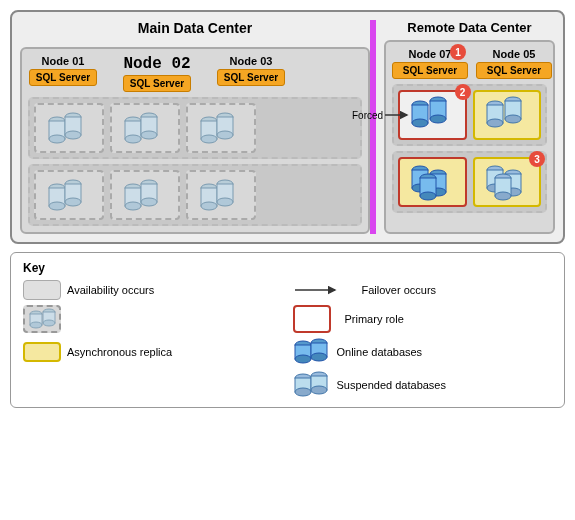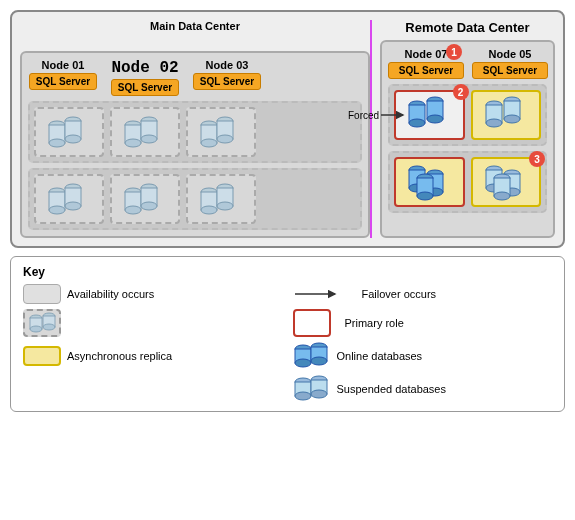--- a/index.html
+++ b/index.html
@@ -20,25 +20,25 @@
     }
   </style>
 </head>
 <body>
 
 <div class="main-container">
 
   <div style="display:flex; border:2px solid #888; border-radius:8px; background:#eeeeee; padding:8px; gap:0; position:relative;">
 
     <div style="display:flex; flex-direction:column; flex:1;">
-      <div style="text-align:center; font-weight:bold; font-size:11px; margin-bottom:19px;">Main Data Center</div>
+      <div style="text-align:center; font-weight:bold; font-size:14px; margin-bottom:11px;">Main Data Center</div>
 
       <div style="border:2px solid #aaa; border-radius:6px; background:#d9d9d9; padding:6px; flex:1; display:flex; flex-direction:column; gap:5px;">
 
-        <div style="display:flex; gap:12px;">
+        <div style="display:flex; gap:24px;">
 
           <div style="display:flex;flex-direction:column;align-items:center;gap:2px;width:70px;">
             <span style="font-size:11px;font-weight:bold;">Node 01</span>
             <div style="background:#f5a623;border:1px solid #c87d00;border-radius:3px;padding:2px 4px;font-size:10px;font-weight:bold;text-align:center;width:68px;">SQL Server</div>
           </div>
 
           <div style="display:flex;flex-direction:column;align-items:center;gap:2px;width:70px;">
             <span style="font-size:16px;font-weight:bold;font-family:Liberation Mono, monospace;">Node 02</span>
             <div style="background:#f5a623;border:1px solid #c87d00;border-radius:3px;padding:2px 4px;font-size:10px;font-weight:bold;text-align:center;width:68px;">SQL Server</div>
           </div>
@@ -137,21 +137,21 @@
                 <rect x="2" y="6" width="16" height="18" fill="#ccdde8" stroke="#7a9ab0" stroke-width="1"></rect>
                 <ellipse cx="10" cy="24" rx="8" ry="4" fill="#b0c8d8" stroke="#7a9ab0" stroke-width="1"></ellipse>
               </g>
             </svg>
           </div>
         </div>
 
       </div>
     </div>
 
-    <div style="display:flex; flex-direction:column; width:185px; border-left:2px solid #d946ef; padding-left:8px;">
+    <div style="display:flex; flex-direction:column; width:185px; border-left:6px solid #d946ef; padding-left:8px;">
       <div style="text-align:center; font-weight:bold; font-size:13px; margin-bottom:5px;">Remote Data Center</div>
 
       <div style="border:2px solid #aaa; border-radius:6px; background:#d9d9d9; padding:6px; flex:1; display:flex; flex-direction:column; gap:5px;">
 
         <div style="display:flex; gap:8px;">
 
           <div style="display:flex;flex-direction:column;align-items:center;gap:2px;width:78px;position:relative;">
             <div style="position:absolute;top:-4px;right:2px;background:#e74c3c;color:white;border-radius:50%;width:16px;height:16px;font-size:10px;font-weight:bold;display:flex;align-items:center;justify-content:center;z-index:2;">1</div>
             <span style="font-size:11px;font-weight:bold;">Node 07</span>
             <div style="background:#f5a623;border:1px solid #c87d00;border-radius:3px;padding:2px 4px;font-size:10px;font-weight:bold;text-align:center;width:76px;">SQL Server</div>

